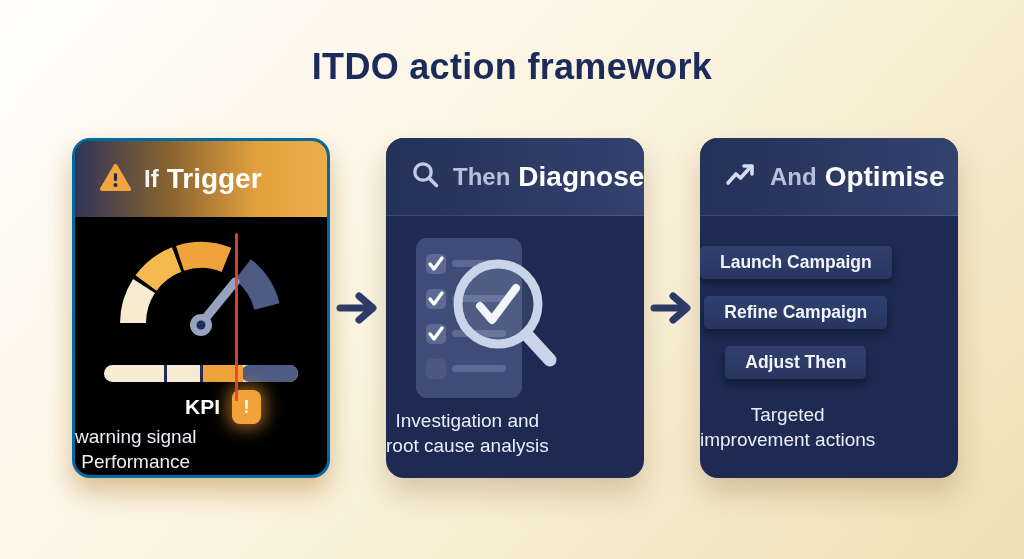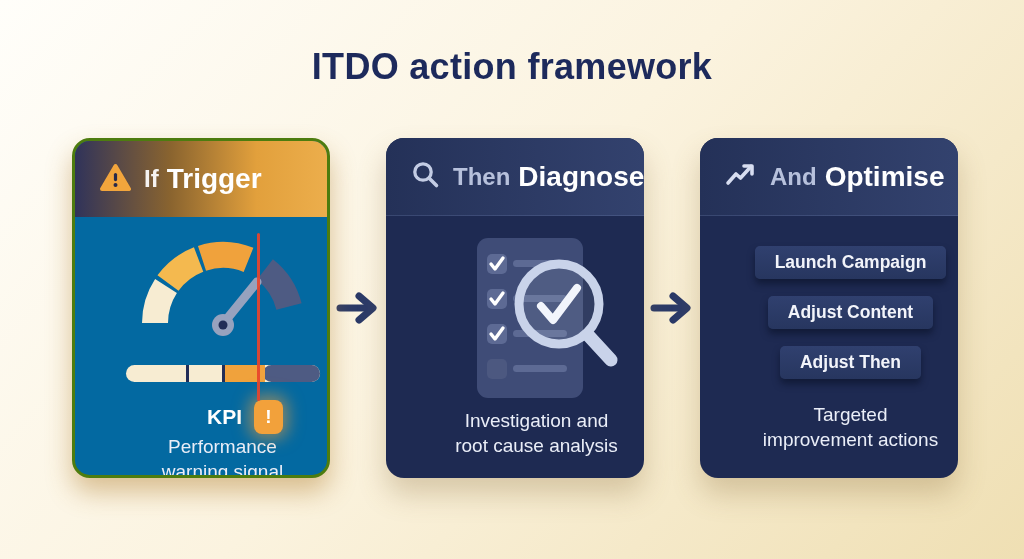--- a/index.html
+++ b/index.html
@@ -17,53 +17,53 @@
     display:flex; align-items:stretch;
     padding:0 66px 0 72px; margin-top:50px; height:340px;
   }
   .card {
     flex:0 0 258px; height:340px; border-radius:18px;
     background:#1E2A52; display:flex; flex-direction:column;
     box-shadow:0 16px 28px rgba(140,110,60,.30);
     overflow:hidden; position:relative;
   }
   .card.trigger {
-    border:3px solid #4d7c0f;
+    border:3px solid #0369a1;
     box-shadow:0 14px 26px rgba(175,125,45,.45);
-    background:#0369a1;
+    background:#000000;
   }
   .card-header {
     height:78px; flex:0 0 78px; display:flex; align-items:center;
     gap:13px; padding-left:25px;
   }
   .card.trigger .card-header {
     background:linear-gradient(90deg,#30335A 0%,#8A642F 38%,#E2A03C 72%,#ECAE4C 100%);
     height:76px; flex-basis:76px;
   }
   .card.plain .card-header {
     background:linear-gradient(90deg,#243158 0%,#33426E 100%);
     border-bottom:1px solid rgba(130,150,200,.22);
   }
   .hdr-keyword { font-size:24px; font-weight:600; color:#B7C1DC; }
   .card.trigger .hdr-keyword { color:rgba(255,255,255,.93); }
   .hdr-label { font-size:28px; font-weight:700; color:#FFFFFF; margin-left:-5px; }
-  .card-body { flex:1; display:flex; flex-direction:column; align-items:center;padding-left:43px; }
+  .card-body { flex:1; display:flex; flex-direction:column; align-items:flex-start; }
   .caption {
     margin-top:auto; margin-bottom:26px; text-align:center;
     color:#EAEEF8; font-size:19px; font-weight:500; line-height:1.32;
   }
   
   .gauge-wrap { position:relative; width:210px; margin:14px auto 0; }
   .red-line {
     position:absolute; left:139px; top:2px; width:3px; height:168px;
     background:#E8442C; opacity:.92; z-index:2; border-radius:2px;
   }
   .kpi-row {
     display:flex; align-items:center; justify-content:center; gap:12px;
-    margin-top:10px; transform:translateX(22px);
+    transform:translateX(22px);
   }
   .kpi-label { color:#FFFFFF; font-size:21px; font-weight:700; }
   .kpi-badge {
     width:29px; height:34px; border-radius:8px; background:#F2A13B;
     color:#FFFFFF; font-size:19px; font-weight:800;
     display:flex; align-items:center; justify-content:center;
     box-shadow:0 0 16px 5px rgba(242,161,59,.55);
   }
   
   .actions { margin-top:30px; display:flex; flex-direction:column; gap:17px; align-items:center; }
@@ -113,22 +113,22 @@
           <rect x="68" y="134" width="3" height="17" fill="#222D57"></rect>
           <rect x="104" y="134" width="3" height="17" fill="#222D57"></rect>
         </svg>
         <div class="red-line"></div>
         <div class="kpi-row">
           <span class="kpi-label">KPI</span>
           <span class="kpi-badge">!</span>
         </div>
       </div>
       <div class="caption">
+        <div>warning signal</div>
         <div>Performance</div>
-        <div>warning signal</div>
       </div>
     </div>
   </div>
 
   <div class="arrow-cell">
     <svg width="46" height="38" viewBox="0 0 46 38">
       <line x1="5" y1="19" x2="33" y2="19" stroke="#2B3A68" stroke-width="7" stroke-linecap="round"></line>
       <polyline points="24,7 38,19 24,31" fill="none" stroke="#2B3A68" stroke-width="7" stroke-linecap="round" stroke-linejoin="round"></polyline>
     </svg>
   </div>
@@ -188,21 +188,21 @@
           <polyline points="3,21 11,12 15.5,16 26,4.5" fill="none" stroke="#D7DDF0" stroke-width="3.6" stroke-linecap="round" stroke-linejoin="round"></polyline>
           <path d="M19 4 H27 V12" fill="none" stroke="#D7DDF0" stroke-width="3.6" stroke-linecap="round" stroke-linejoin="round"></path>
         </svg>
       </span>
       <span class="hdr-keyword">And</span>
       <span class="hdr-label">Optimise</span>
     </div>
     <div class="card-body">
       <div class="actions">
         <button class="action-pill">Launch Campaign</button>
-        <button class="action-pill">Adjust Content</button>
+        <button class="action-pill">Refine Campaign</button>
         <button class="action-pill">Adjust Then</button>
       </div>
       <div class="caption">
         <div>Targeted</div>
         <div>improvement actions</div>
       </div>
     </div>
   </div>
 
 </div>

